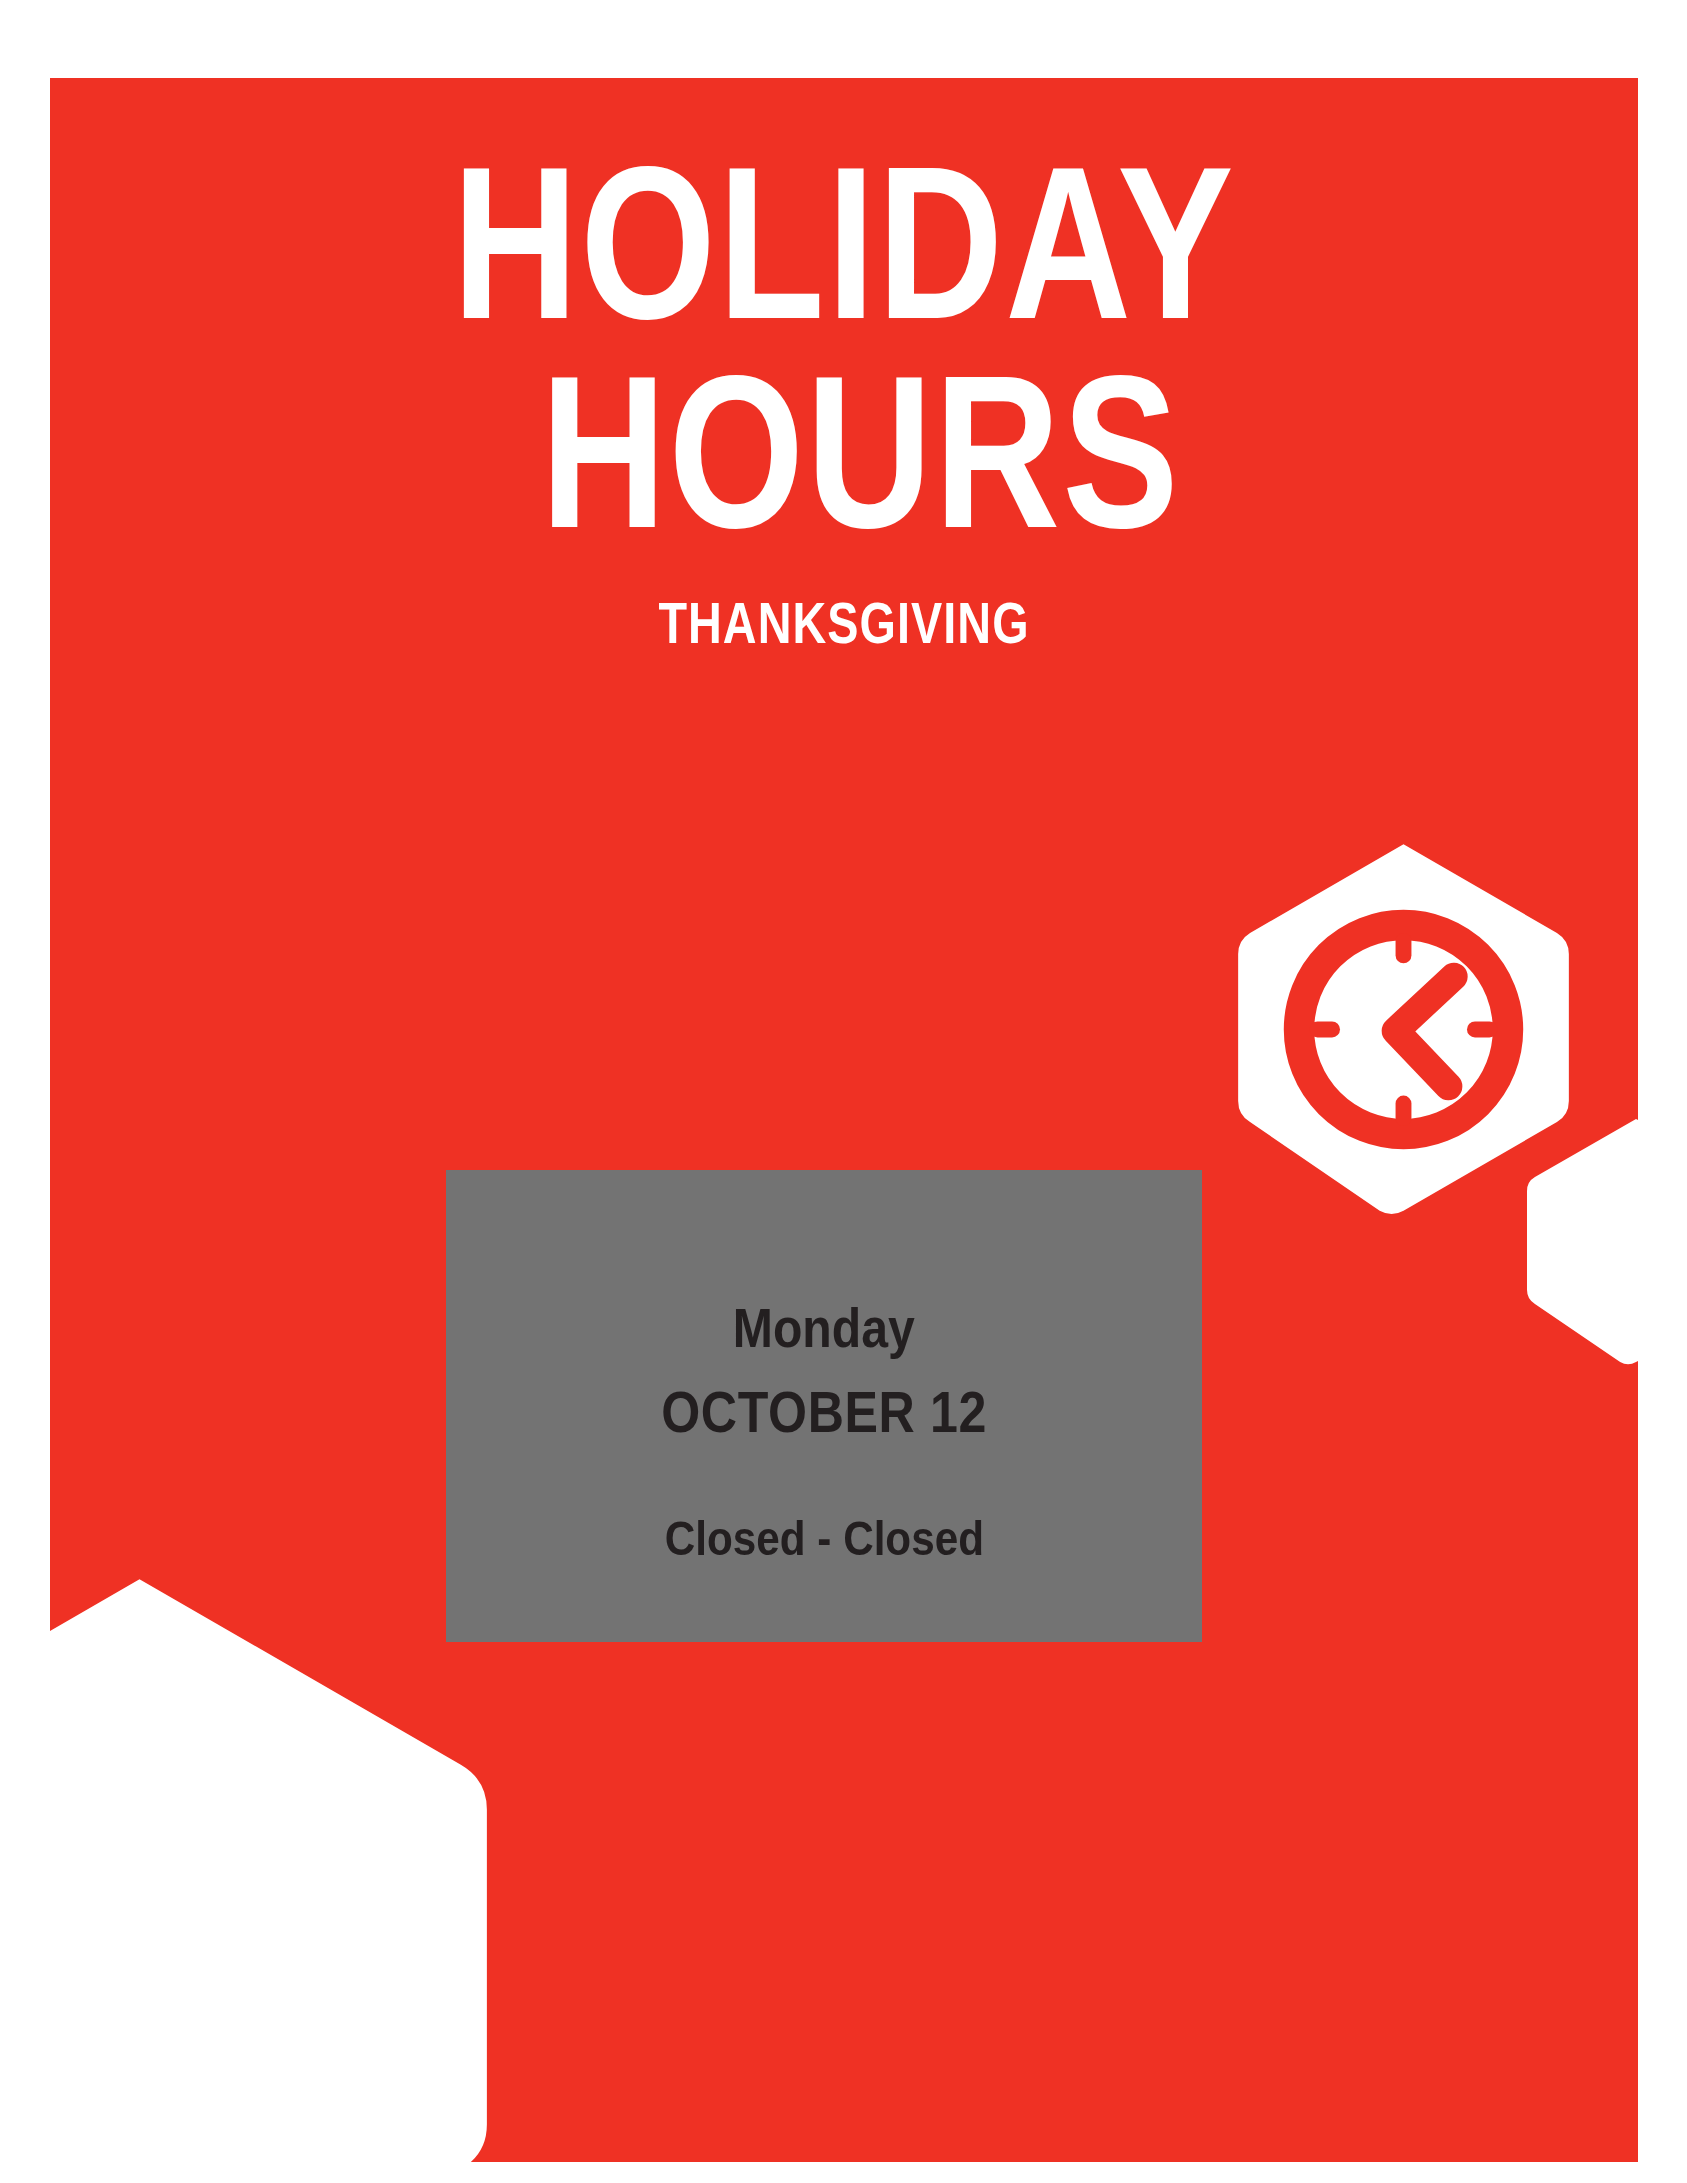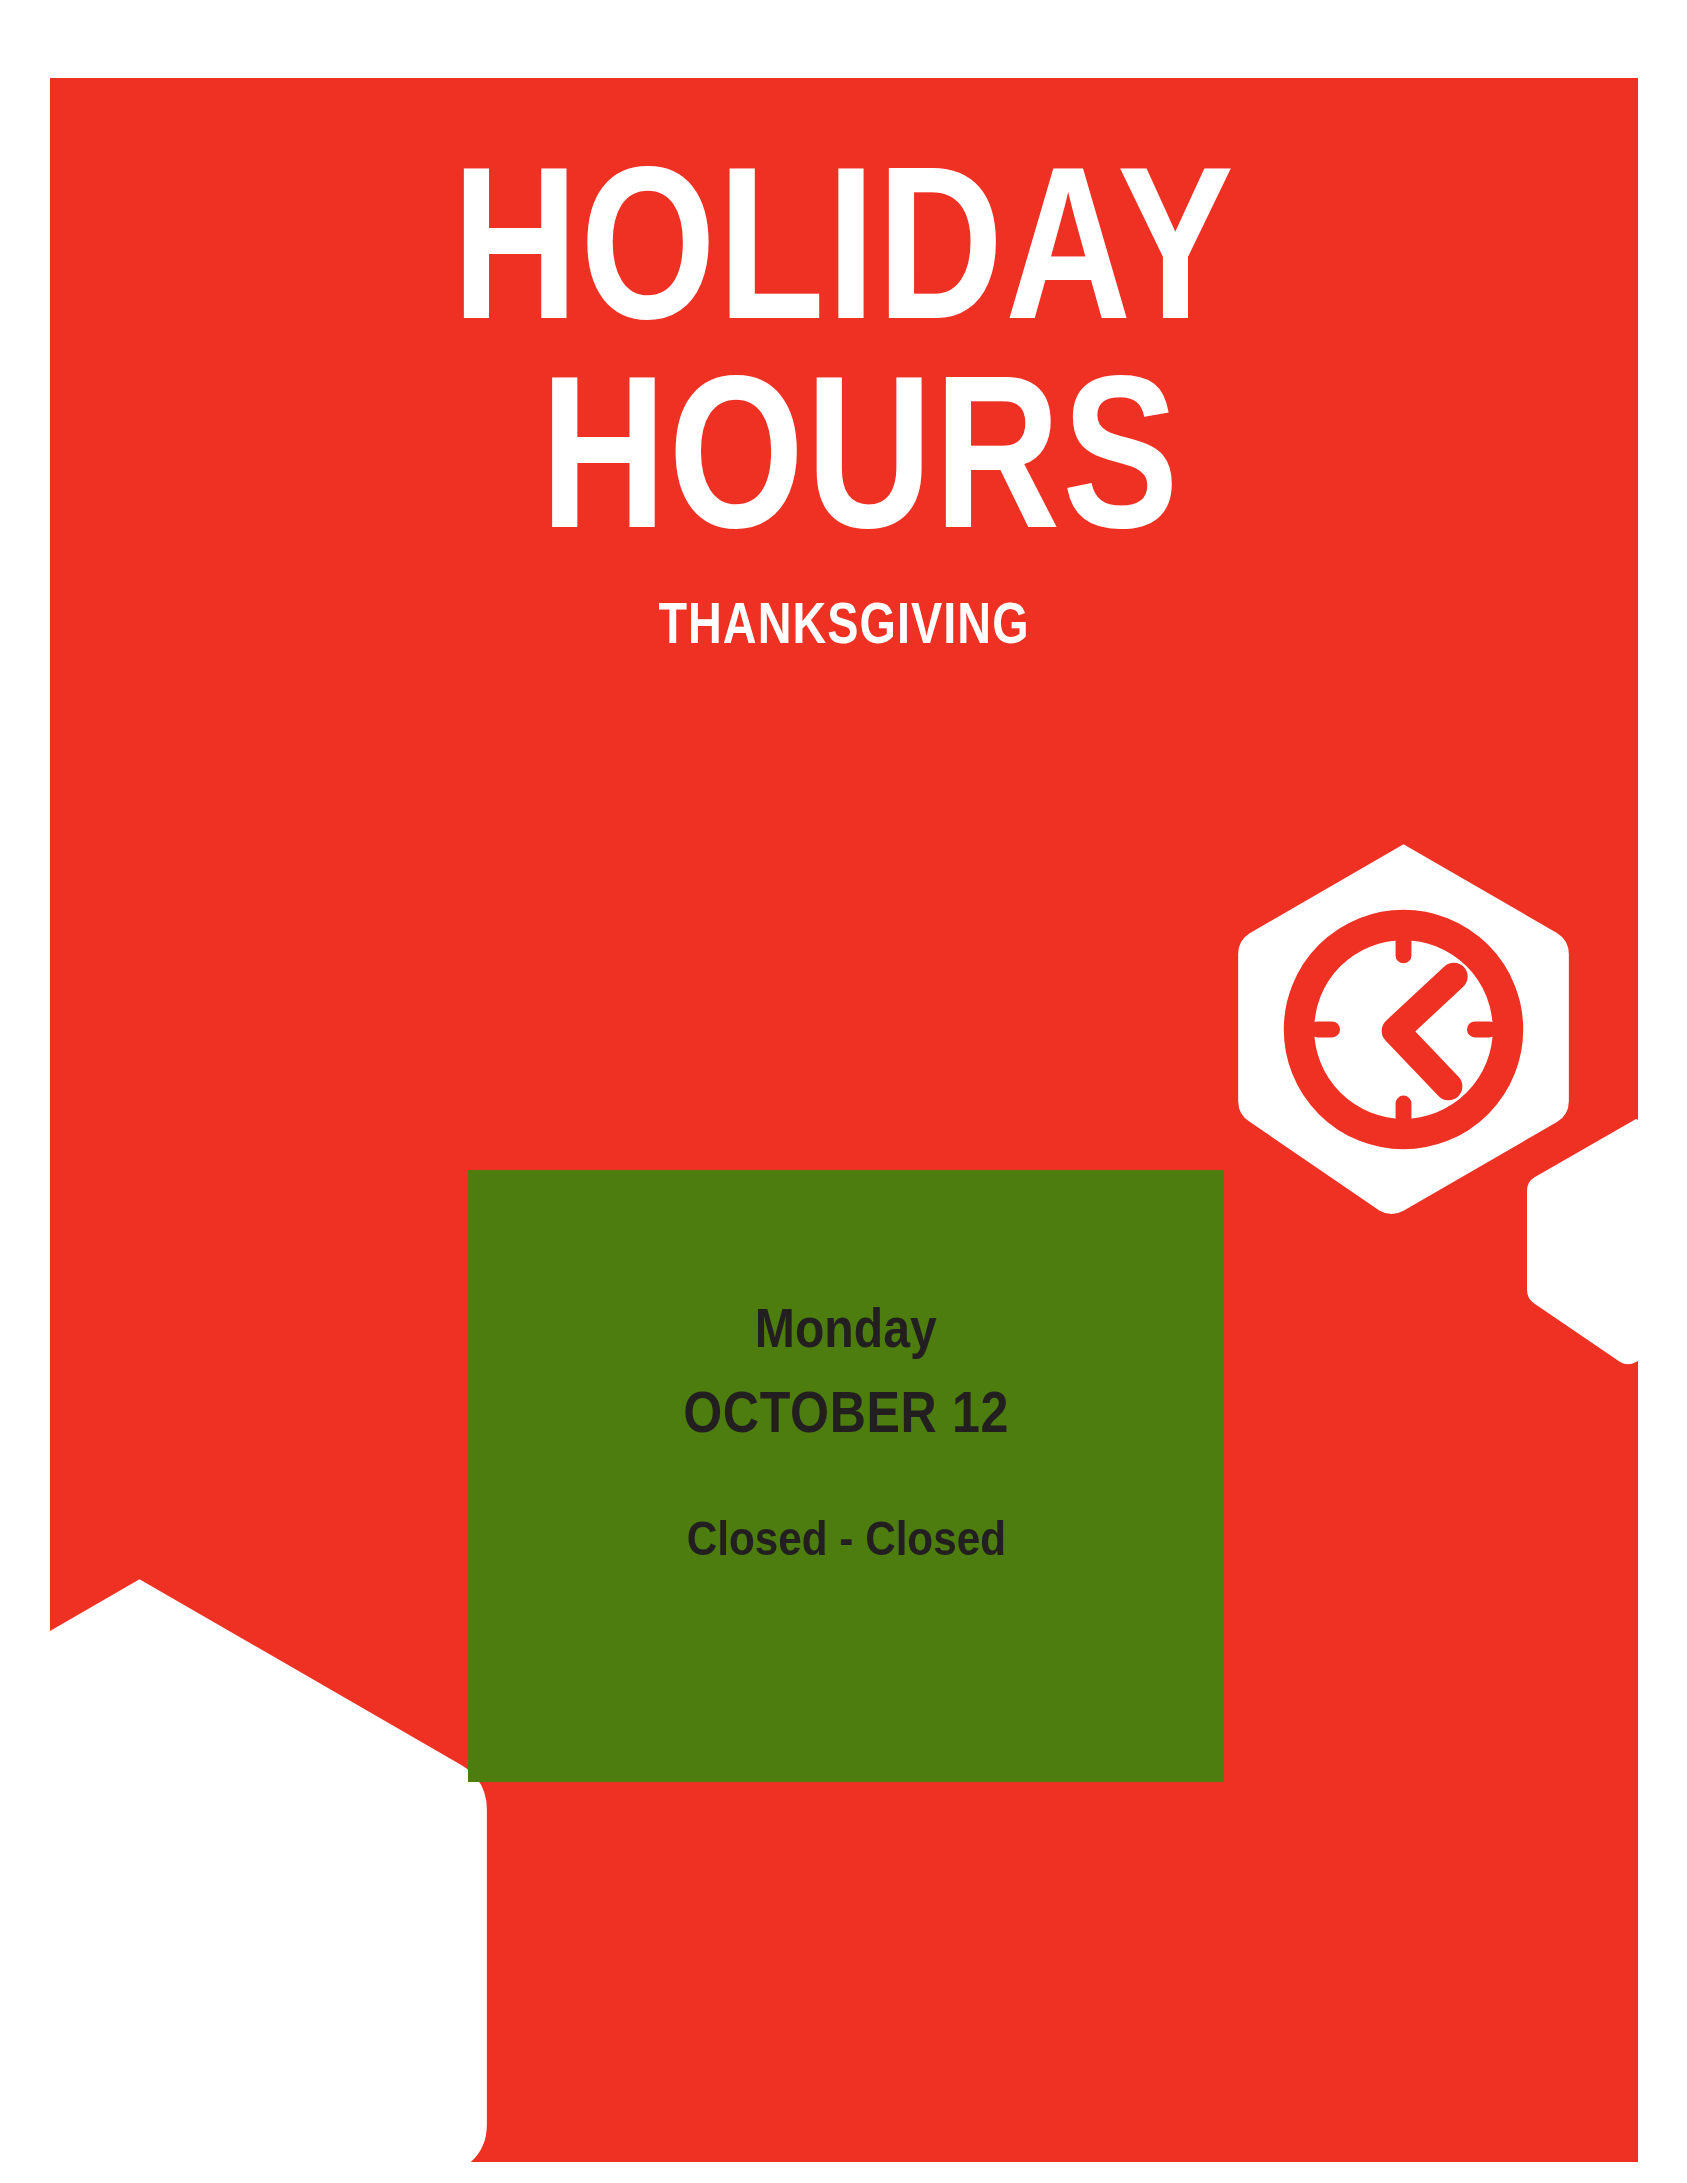--- a/index.html
+++ b/index.html
@@ -88,25 +88,25 @@
   #bottom-hex {
     left: -258px;
     top: 1492px;
     width: 695px;
     height: 794px;
   }
 
   
   #info-card {
     position: absolute;
-    left: 418px;
+    left: 396px;
     top: 1092px;
     width: 756px;
-    height: 612px;
-    background: #4d7c0f;
+    height: 472px;
+    background: #737373;
     display: flex;
     flex-direction: column;
     align-items: center;
     justify-content: flex-start;
     box-sizing: border-box;
     padding-top: 130px;
   }
   .card-weekday {
     font-family: "Liberation Sans Narrow", "Liberation Sans", sans-serif;
     font-weight: 700;

